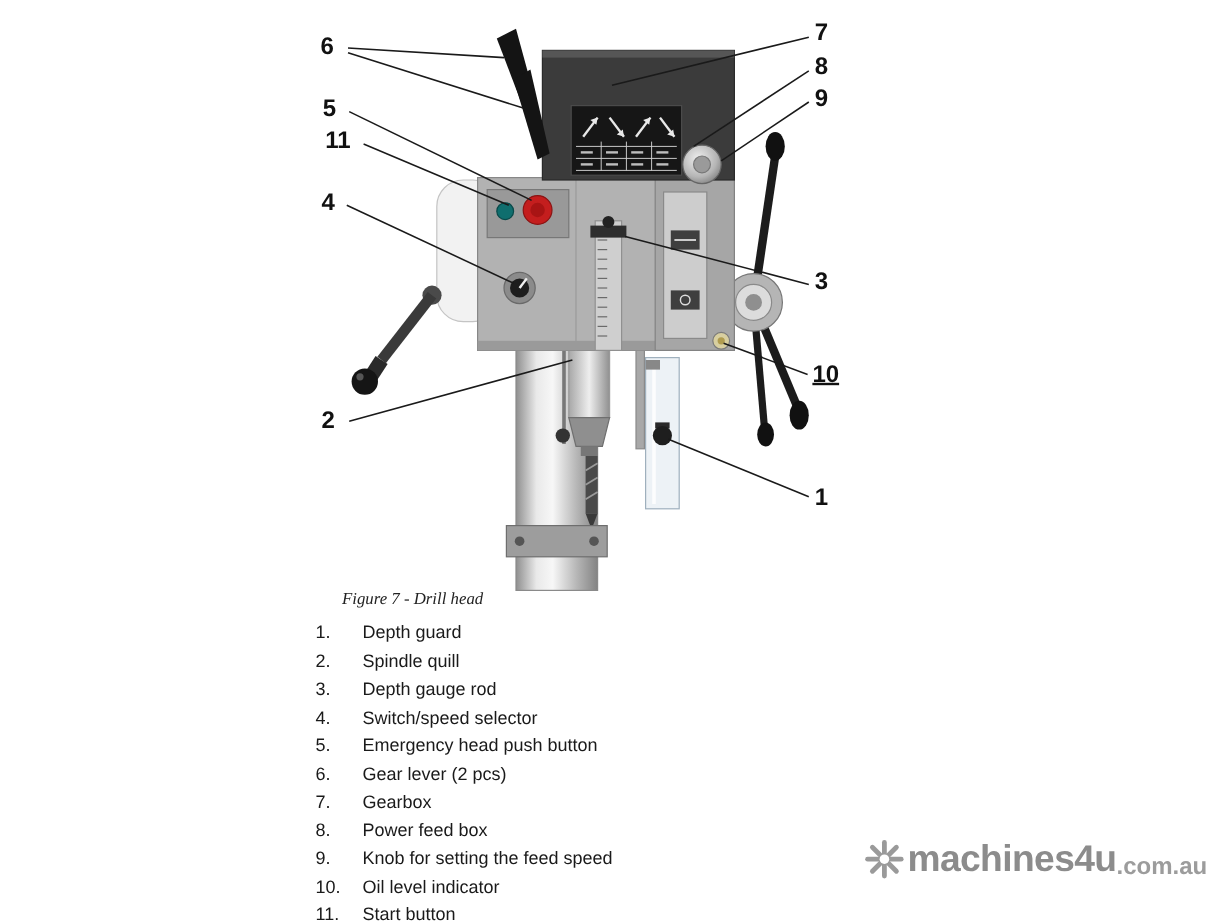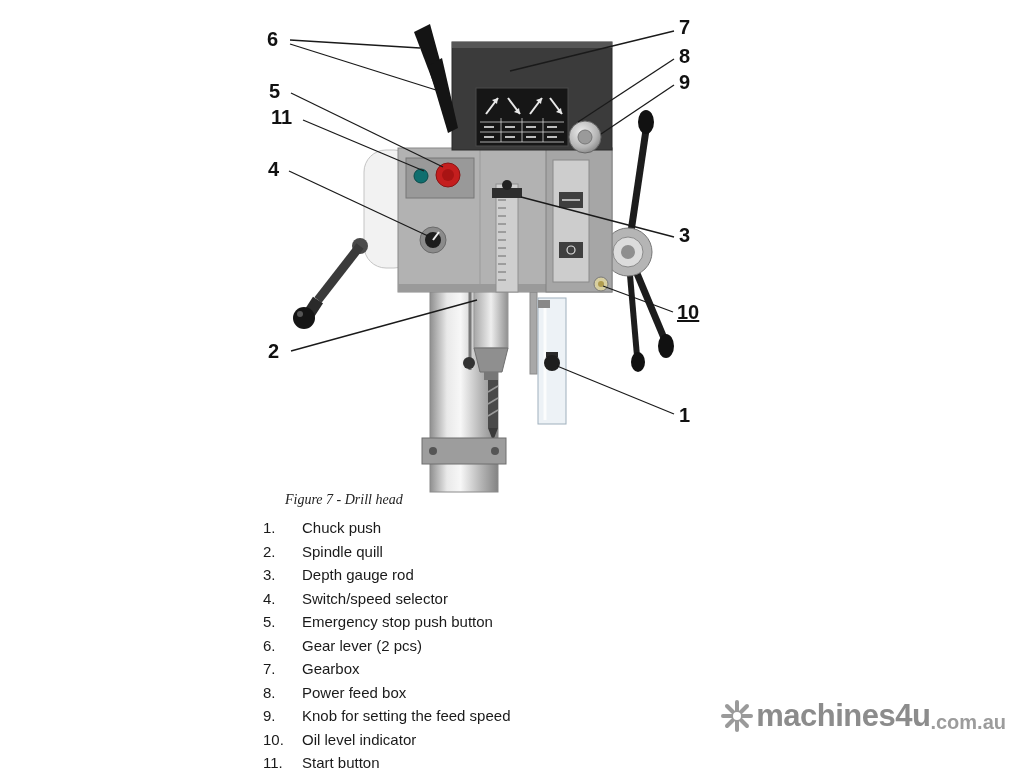--- a/index.html
+++ b/index.html
@@ -220,37 +220,37 @@
     <div class="callout" style="left:677px; top:302px;text-decoration:underline;">10</div>
     <div class="callout" style="left:268px; top:341px;">2</div>
     <div class="callout" style="left:679px; top:405px;">1</div>
   </div>
 
   <div class="caption">Figure 7 - Drill head</div>
 
   <div class="parts-list">
     <div class="part-row">
       <span class="part-num">1.</span>
-      <span class="part-label">Chuck push</span>
+      <span class="part-label">Depth guard</span>
     </div>
     <div class="part-row">
       <span class="part-num">2.</span>
       <span class="part-label">Spindle quill</span>
     </div>
     <div class="part-row">
       <span class="part-num">3.</span>
       <span class="part-label">Depth gauge rod</span>
     </div>
     <div class="part-row">
       <span class="part-num">4.</span>
       <span class="part-label">Switch/speed selector</span>
     </div>
     <div class="part-row">
       <span class="part-num">5.</span>
-      <span class="part-label">Emergency stop push button</span>
+      <span class="part-label">Emergency head push button</span>
     </div>
     <div class="part-row">
       <span class="part-num">6.</span>
       <span class="part-label">Gear lever (2 pcs)</span>
     </div>
     <div class="part-row">
       <span class="part-num">7.</span>
       <span class="part-label">Gearbox</span>
     </div>
     <div class="part-row">

